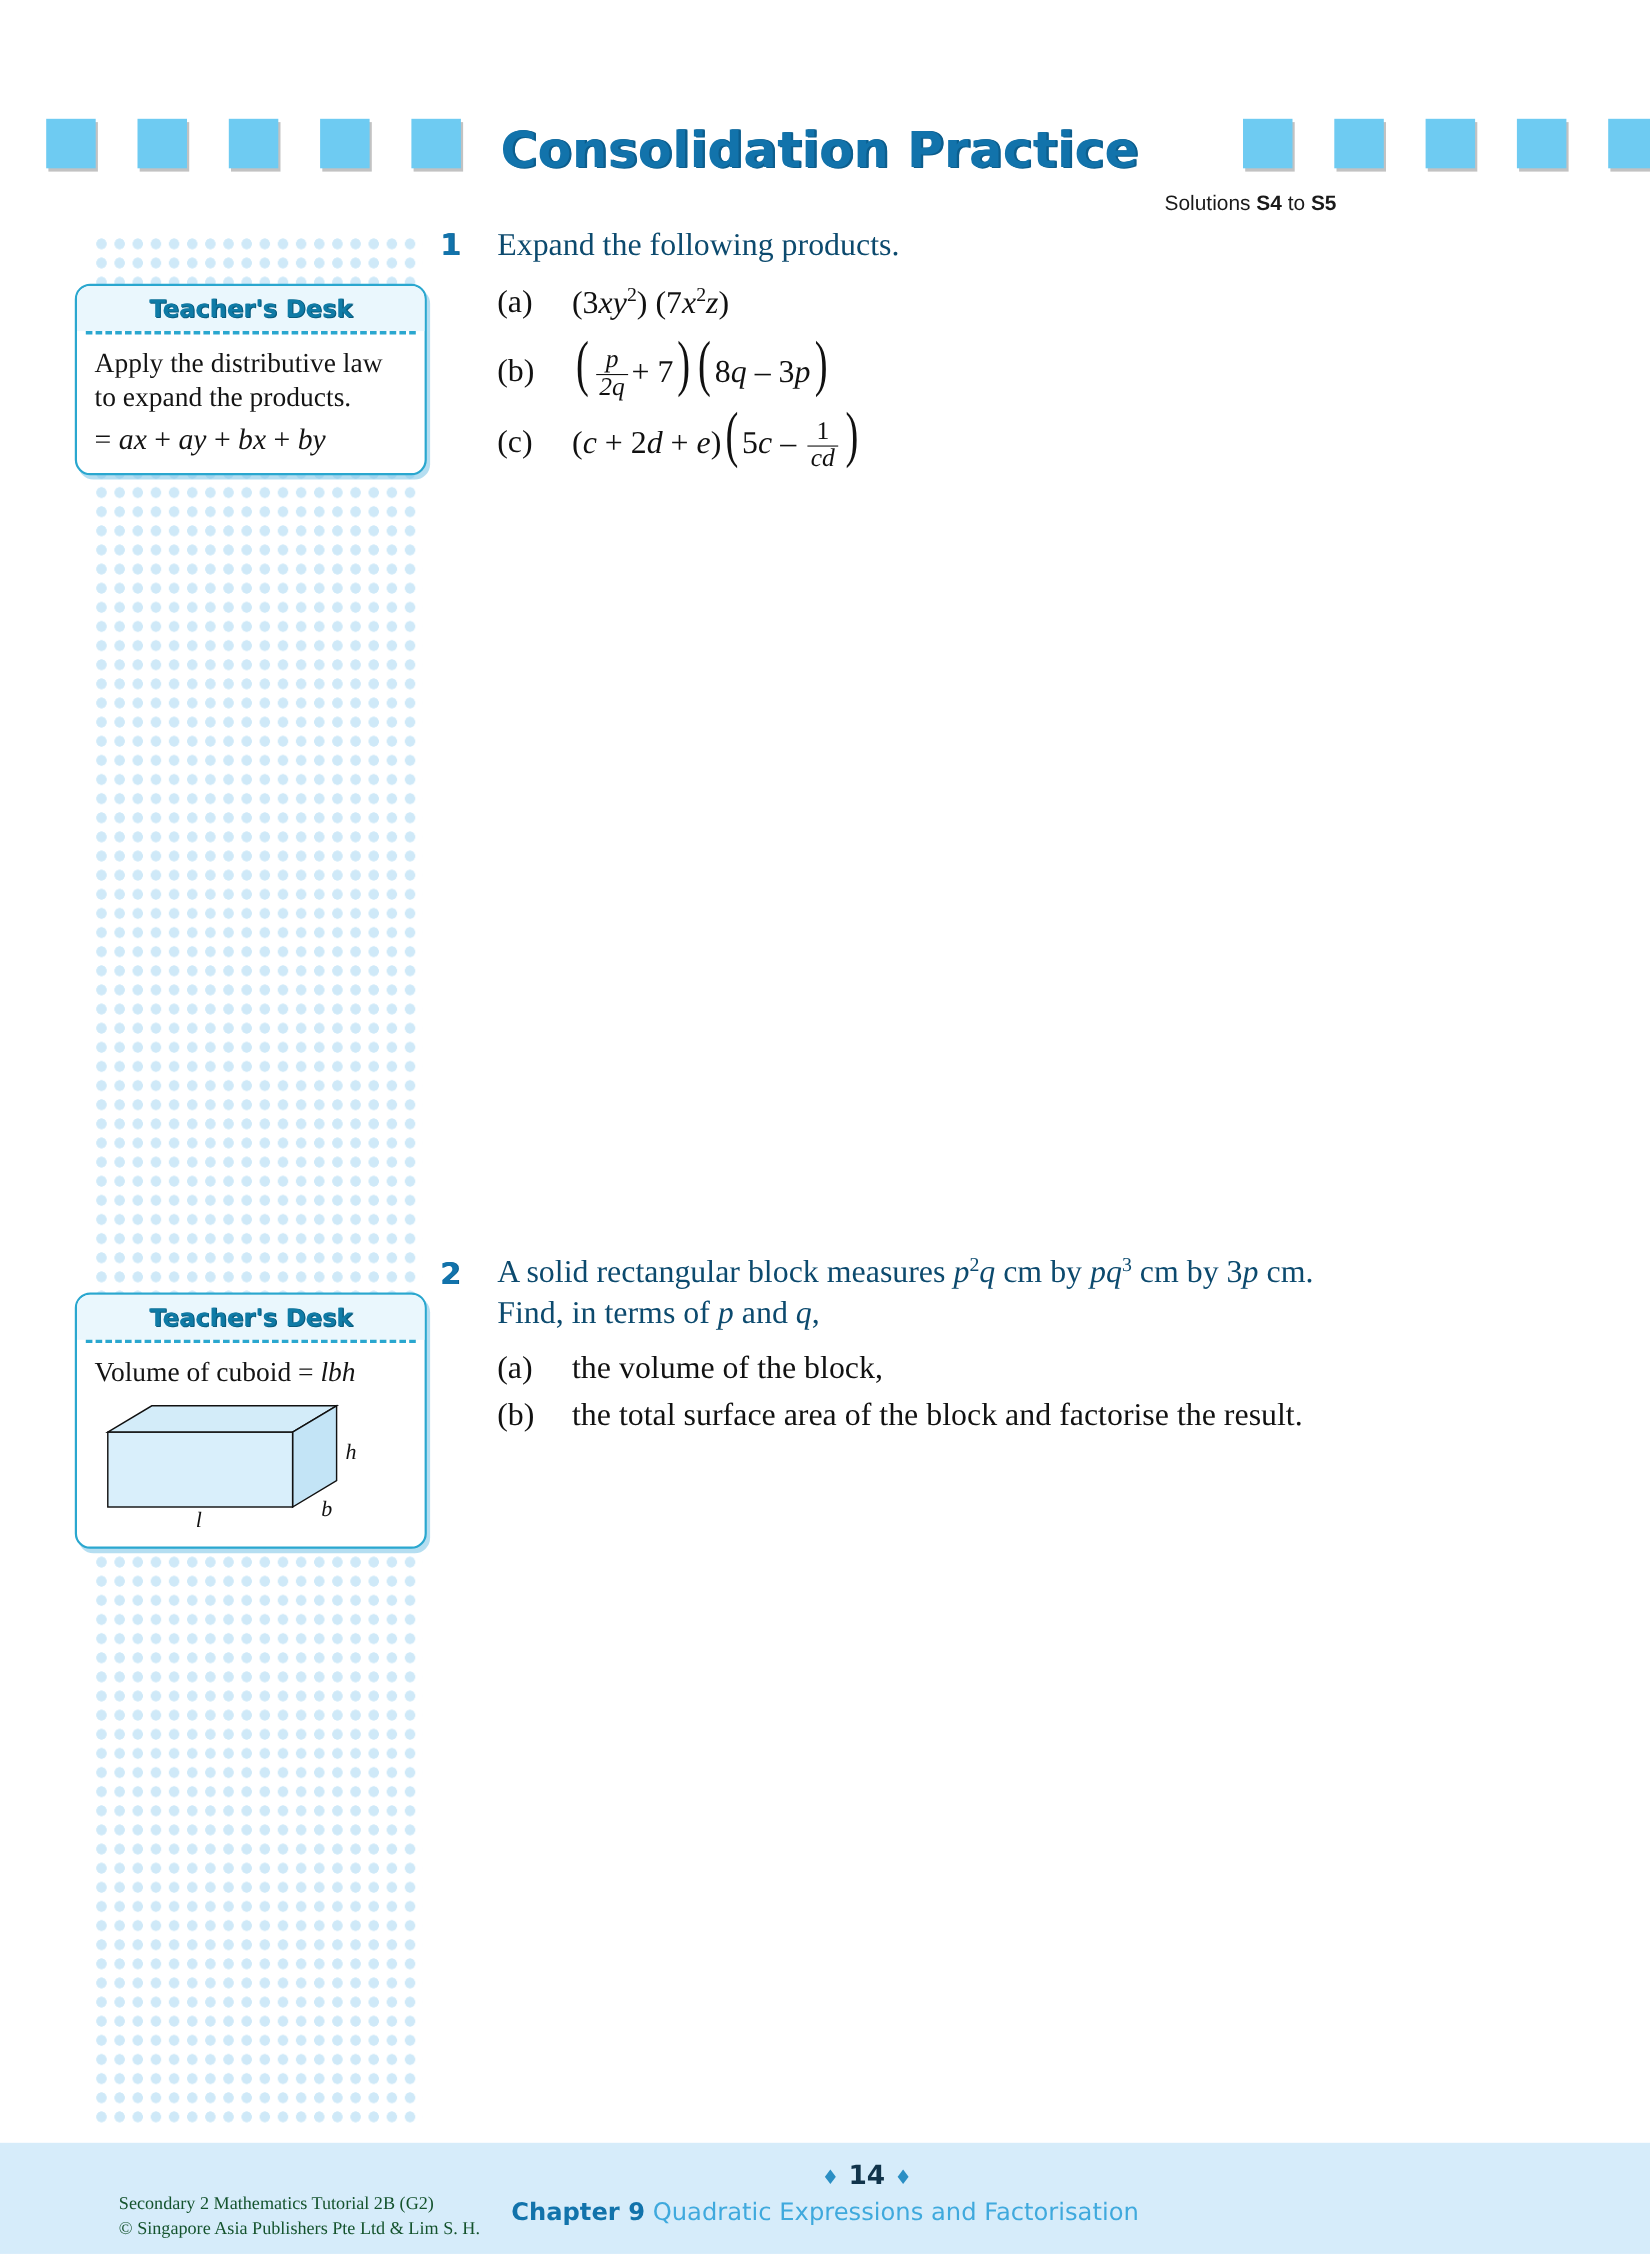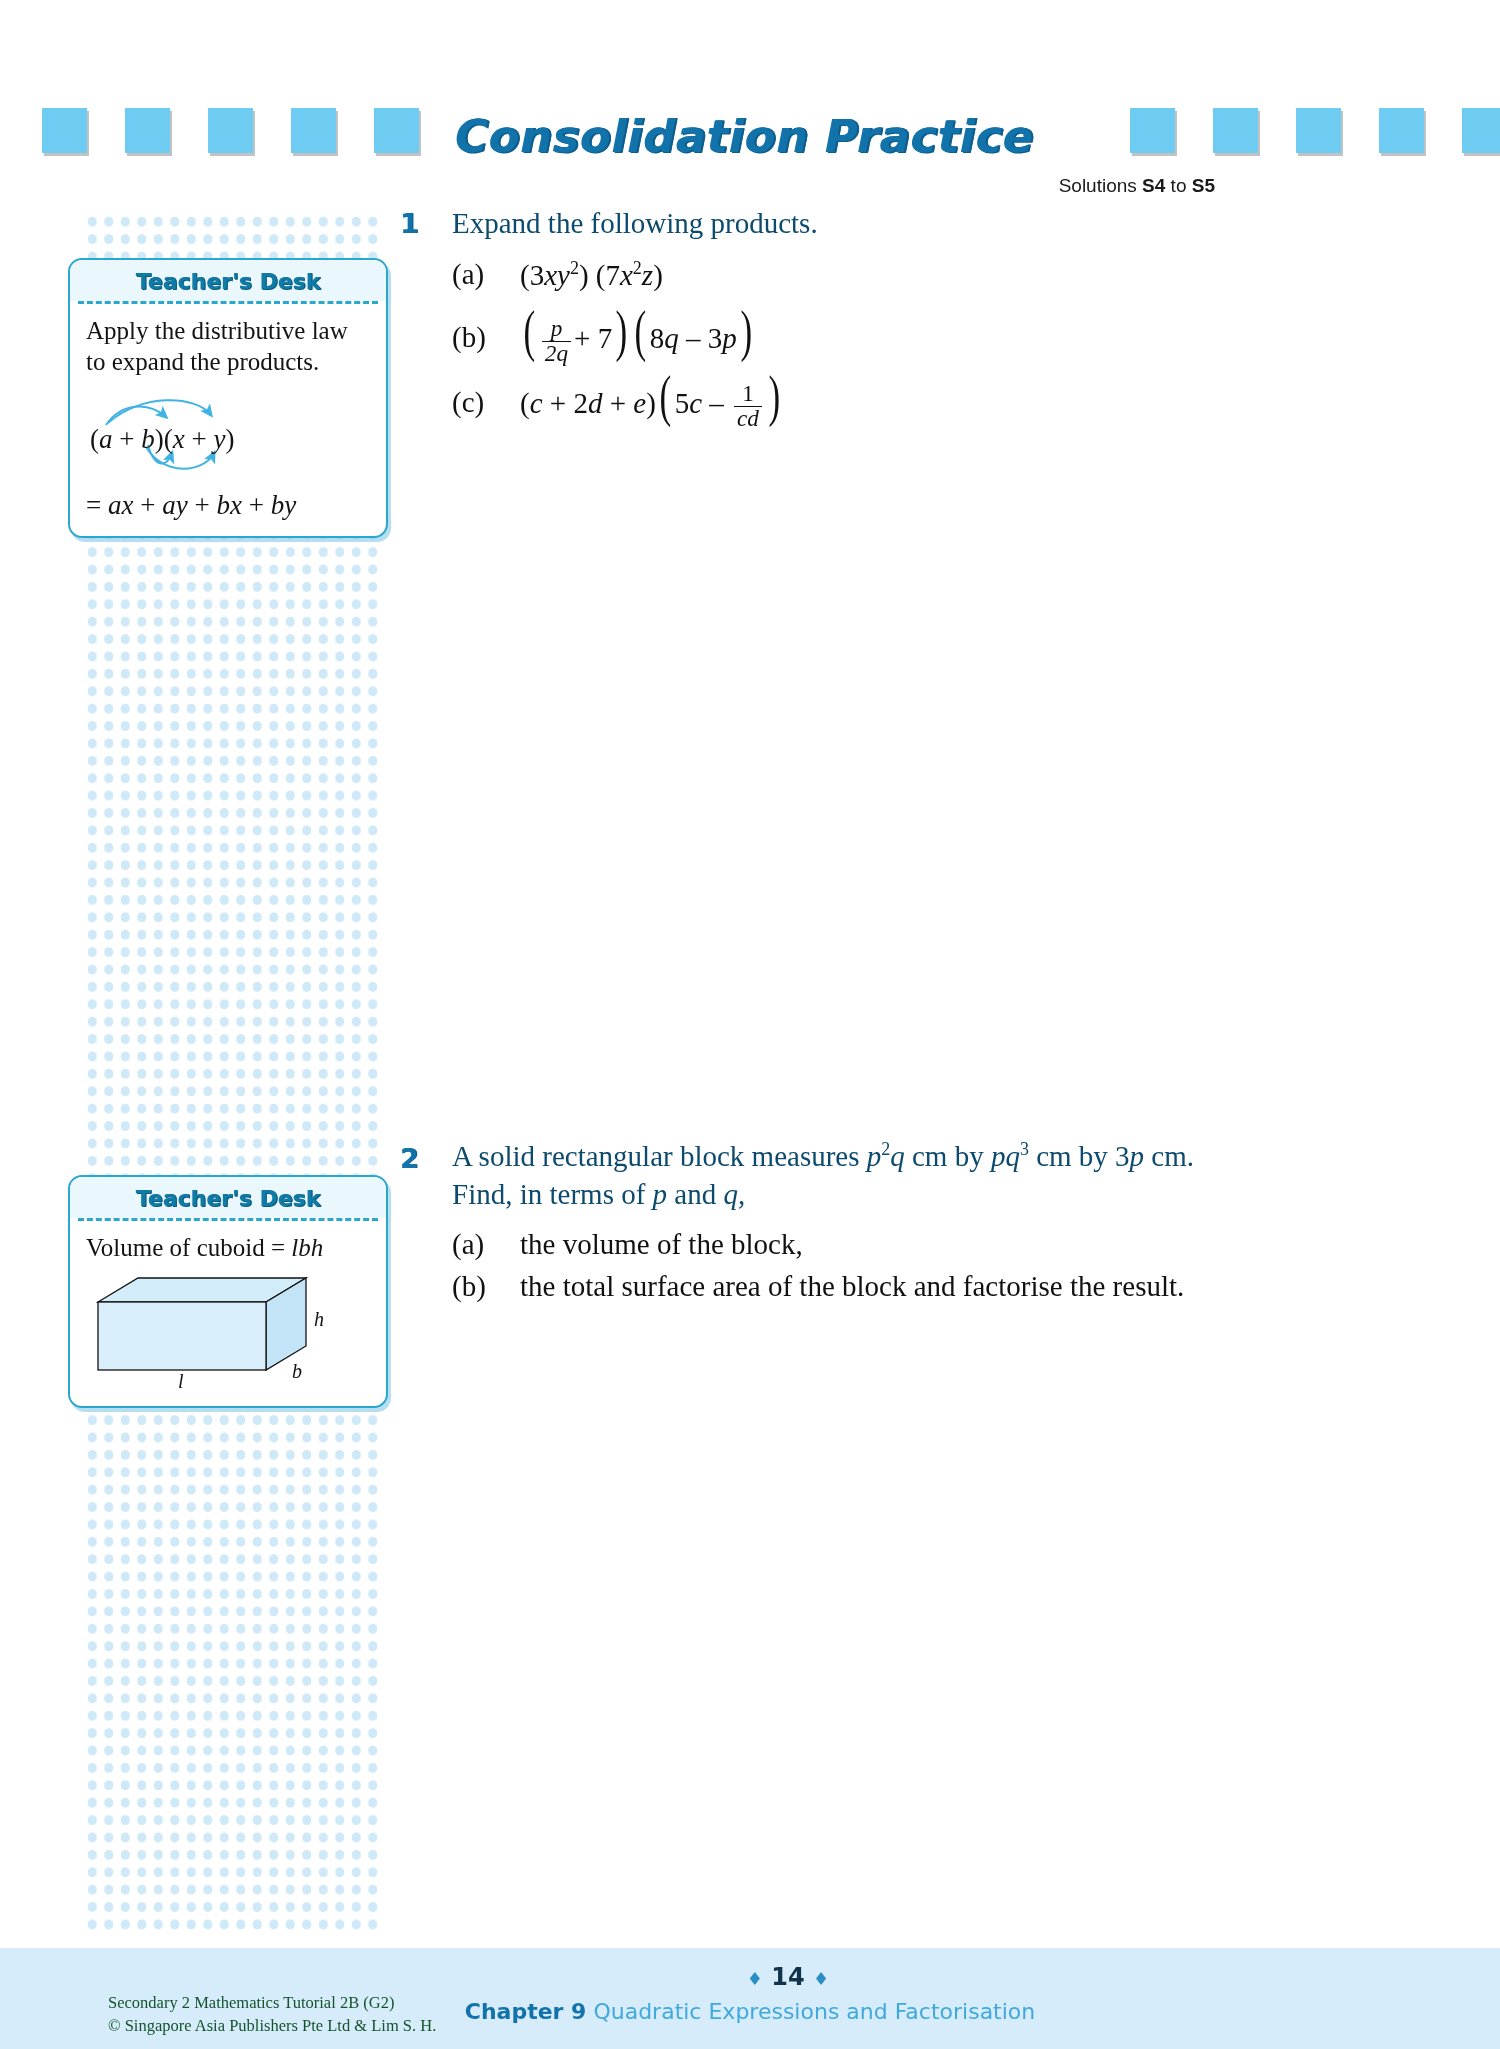--- a/index.html
+++ b/index.html
@@ -39,21 +39,20 @@
     font-family: "DejaVu Sans", sans-serif;
     font-weight: bold;
     font-size: 45px;
     letter-spacing: .5px;
     color: #1273ab;
     text-shadow:
        1px 0 0 #0d5e8d,
        2px 0 0 #0d5e8d,
        2px 1px 0 #0d5e8d;
     white-space: nowrap;
-    font-style: italic;
   }
   .solutions-line {
     position: absolute;
     left: 1215px;
     top: 175px;
     transform: translateX(-100%);
     font-family: "Liberation Sans", sans-serif;
     font-size: 19px;
     color: #1a1a1a;
     white-space: nowrap;
@@ -263,40 +262,20 @@
 
 <div class="dot-grid" id="dots-top"></div>
 <div class="dot-grid" id="dots-bottom"></div>
 
 <div class="td-box" id="td-box-1">
   <div class="td-head">Teacher's Desk</div>
   <div class="td-divider"></div>
   <div class="td-body">
     <div>Apply the distributive law to expand the products.</div>
 
-    <div class="dist-fig">
-      <svg class="dist-svg" width="240" height="88" viewBox="0 0 240 88">
-        <defs>
-          <marker id="ah" markerWidth="7" markerHeight="7" refX="5.2" refY="3.2" orient="auto">
-            <path d="M0,0 L7,3.2 L0,6.4 L1.6,3.2 Z" fill="#3fb3e3"></path>
-          </marker>
-        </defs>
-
-        <path d="M20,30 C35,8 62,6 80,22" fill="none" stroke="#3fb3e3" stroke-width="1.9" marker-end="url(#ah)"></path>
-
-        <path d="M22,28 C55,-2 110,0 125,20" fill="none" stroke="#3fb3e3" stroke-width="1.9" marker-end="url(#ah)"></path>
-
-        <path d="M62,50 C68,72 80,74 86,58" fill="none" stroke="#3fb3e3" stroke-width="1.9" marker-end="url(#ah)"></path>
-
-        <path d="M60,52 C78,82 118,78 128,58" fill="none" stroke="#3fb3e3" stroke-width="1.9" marker-end="url(#ah)"></path>
-      </svg>
-      <div class="dist-expr">
-        <span class="up">(</span>a<span class="up"> + </span>b<span class="up">)(</span>x<span class="up"> + </span>y<span class="up">)</span>
-      </div>
-    </div>
 
     <div class="dist-result">
       <span class="up">= </span>ax<span class="up"> + </span>ay<span class="up"> + </span>bx<span class="up"> + </span>by
     </div>
   </div>
 </div>
 
 <div class="td-box" id="td-box-2">
   <div class="td-head">Teacher's Desk</div>
   <div class="td-divider"></div>

